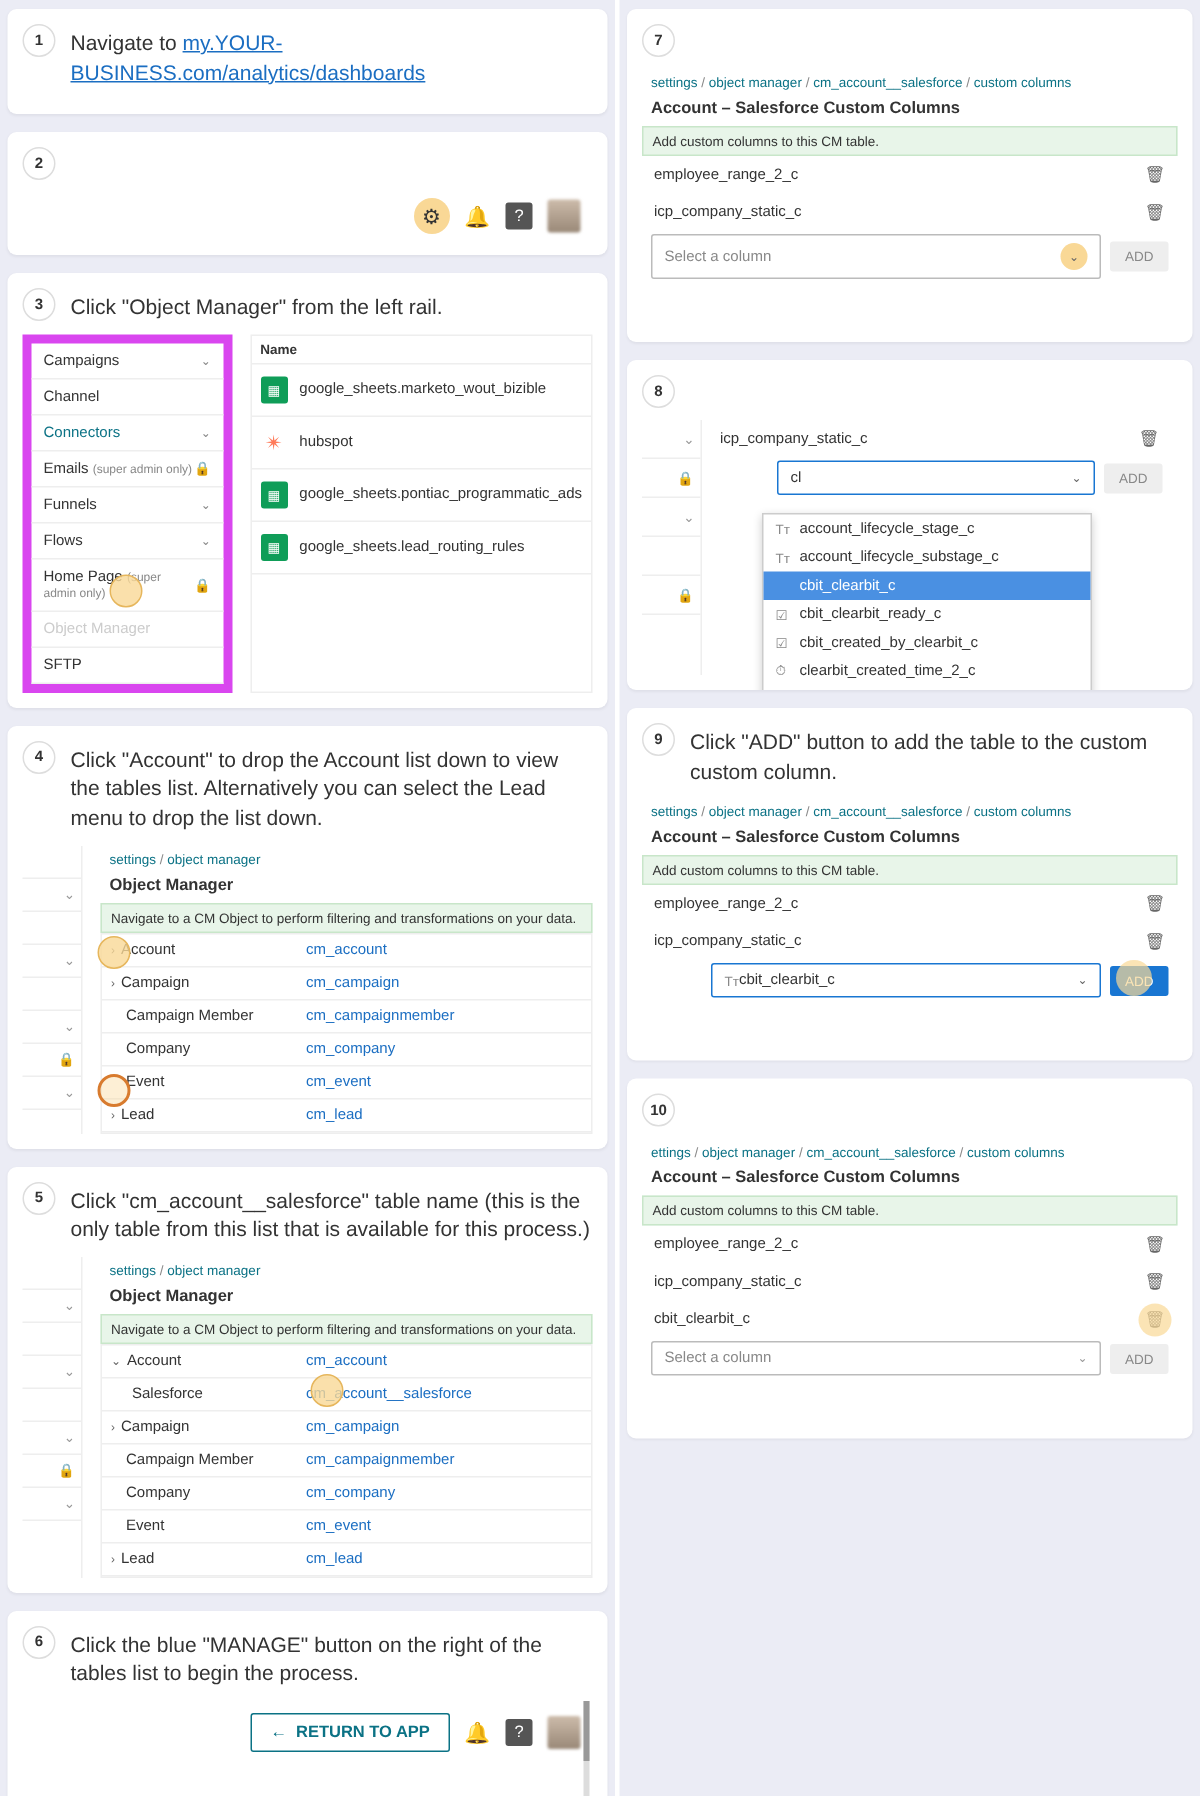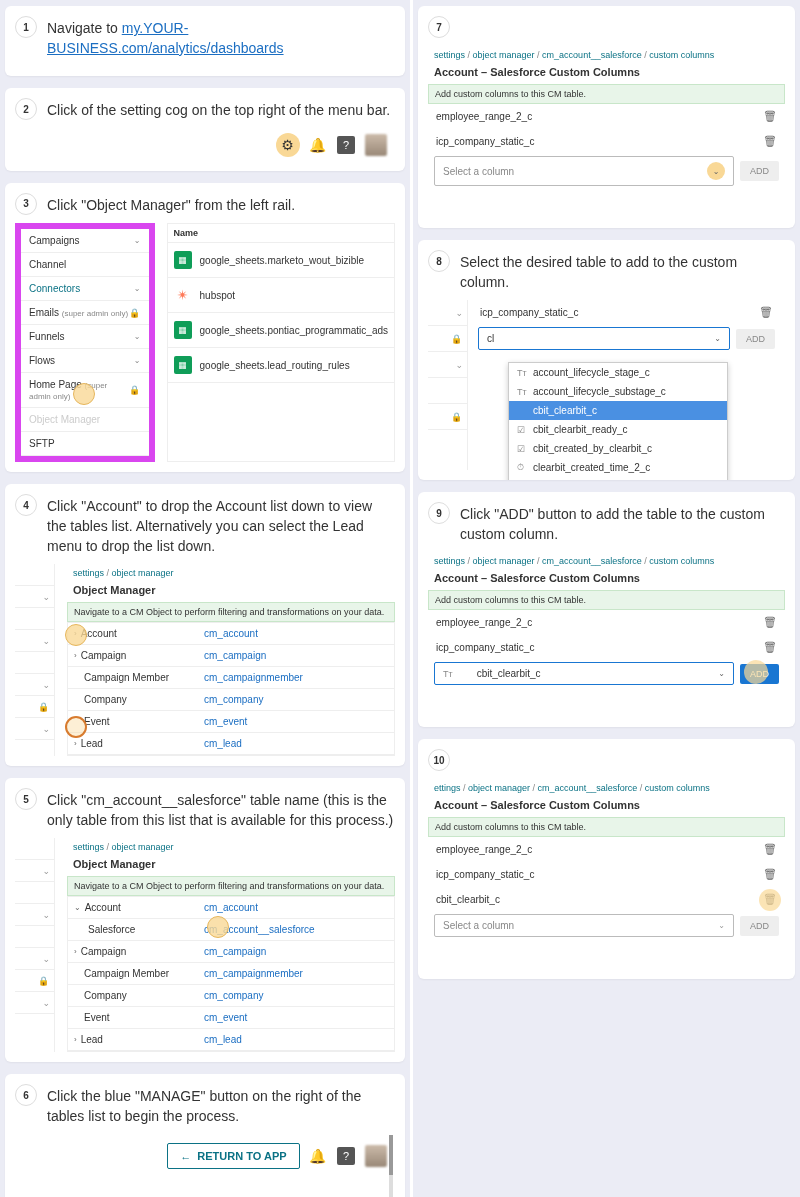--- a/index.html
+++ b/index.html
@@ -70,22 +70,22 @@
 
 .ring-highlight { position: absolute; width: 22px; height: 22px; border-radius: 50%; background: rgba(249,216,150,0.8); border: 1px solid #e6b65c; pointer-events: none; }
 
 .return-btn { border: 1px solid #0b7285; color: #0b7285; background: #fff; padding: 6px 12px; font-size: 11px; font-weight: 600; display: inline-flex; align-items: center; gap: 6px; border-radius: 2px; }
 .manage-btn { background: #000000; color: #fff; padding: 8px 18px; font-size: 12px; font-weight: 700; border: none; position: relative; margin-top: 12px; }
 
 .cc-panel { }
 .cc-row { display: flex; align-items: center; padding: 6px 8px; font-size: 10px; }
 .cc-row .label { flex: 1; }
 .trash { color: #666; font-size: 11px; }
-.select-box { border: 1px solid #bbb; padding: 5px 8px; font-size: 10px; color: #888; display: flex; justify-content: space-between; align-items: center; flex: 1; border-radius: 2px; gap: 24px; }
-.select-box.filled { color: #333; }
+.select-box { border: 1px solid #bbb; padding: 5px 8px; font-size: 10px; color: #888; display: flex; justify-content: space-between; align-items: center; flex: 1; border-radius: 2px; }
+.select-box.filled { color: #333; margin-left: 40px; }
 .select-box.focus { border-color: #1976d2; }
 .add-btn { background: #eee; color: #888; padding: 5px 10px; font-size: 9px; border: none; margin-left: 6px; border-radius: 2px; }
 .add-btn.active { background: #1976d2; color: #fff; position: relative; }
 .select-row { display: flex; align-items: center; padding: 2px 6px; }
 .chev-circle { width: 18px; height: 18px; border-radius: 50%; background: #f9d896; display: flex; align-items: center; justify-content: center; font-size: 8px; color: #666; }
 
 .dropdown { position: absolute; left: 80px; top: 62px; width: 220px; background: #fff; border: 1px solid #ccc; box-shadow: 0 2px 6px rgba(0,0,0,0.2); font-size: 10px; z-index: 5; }
 .dd-item { padding: 4px 8px; display: flex; align-items: center; gap: 6px; }
 .dd-item.sel { background: #4a90e2; color: #fff; }
 .dd-icon { width: 10px; color: #888; font-size: 9px; }
@@ -109,21 +109,20 @@
     <div class="step-num">1</div>
     <div class="step-text">
       <span>Navigate to </span><a href="#">my.YOUR-BUSINESS.com/analytics/dashboards</a>
     </div>
   </div>
 </div>
 
 <div class="step">
   <div class="step-header">
     <div class="step-num">2</div>
-    <div class="step-text">Click of the setting cog on the top right of the menu bar.</div>
   </div>
   <div class="canvas">
     <div class="toolbar-icons">
       <div class="icon-gear">⚙</div>
       <div class="icon-bell">🔔</div>
       <div class="icon-help">?</div>
       <div class="avatar"></div>
     </div>
   </div>
 </div>
@@ -381,21 +380,20 @@
             </div>
       <button class="add-btn">ADD</button>
     </div>
     <div style="height:30px"></div>
   </div>
 </div>
 
 <div class="step">
   <div class="step-header">
     <div class="step-num">8</div>
-    <div class="step-text">Select the desired table to add to the custom column.</div>
   </div>
   <div class="canvas" style="position:relative; display:flex; min-height:170px;">
     <div class="om-sidebar step8-side">
       <div class="om-side-item">⌄</div>
       <div class="om-side-item">🔒</div>
       <div class="om-side-item">⌄</div>
       <div class="om-side-item"></div>
       <div class="om-side-item">🔒</div>
     </div>
     <div style="flex:1; padding:0 4px;">

